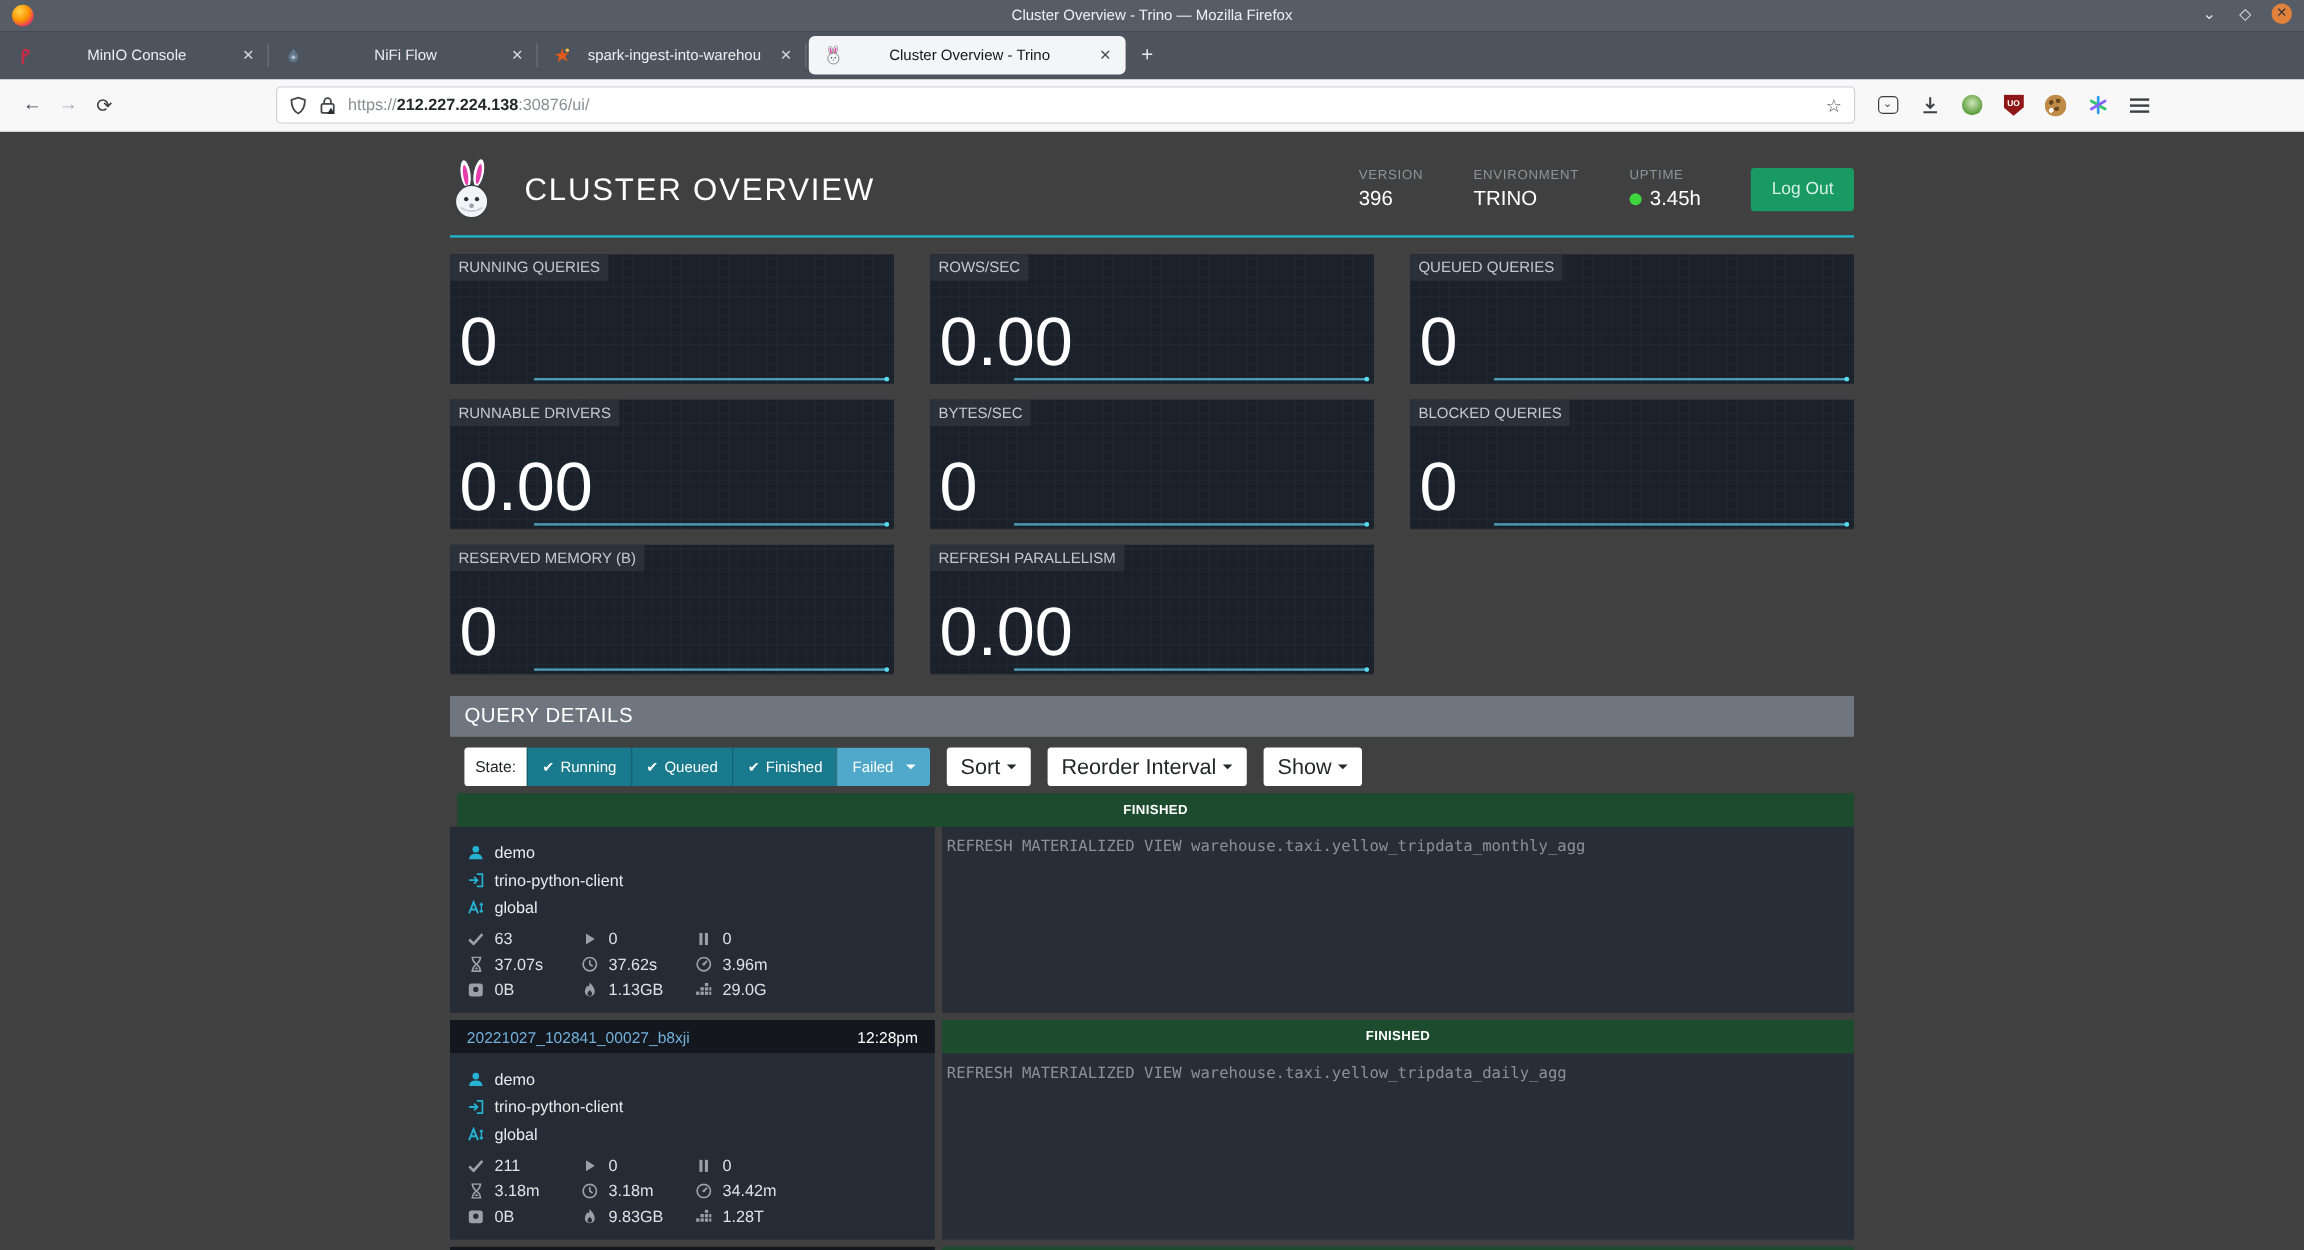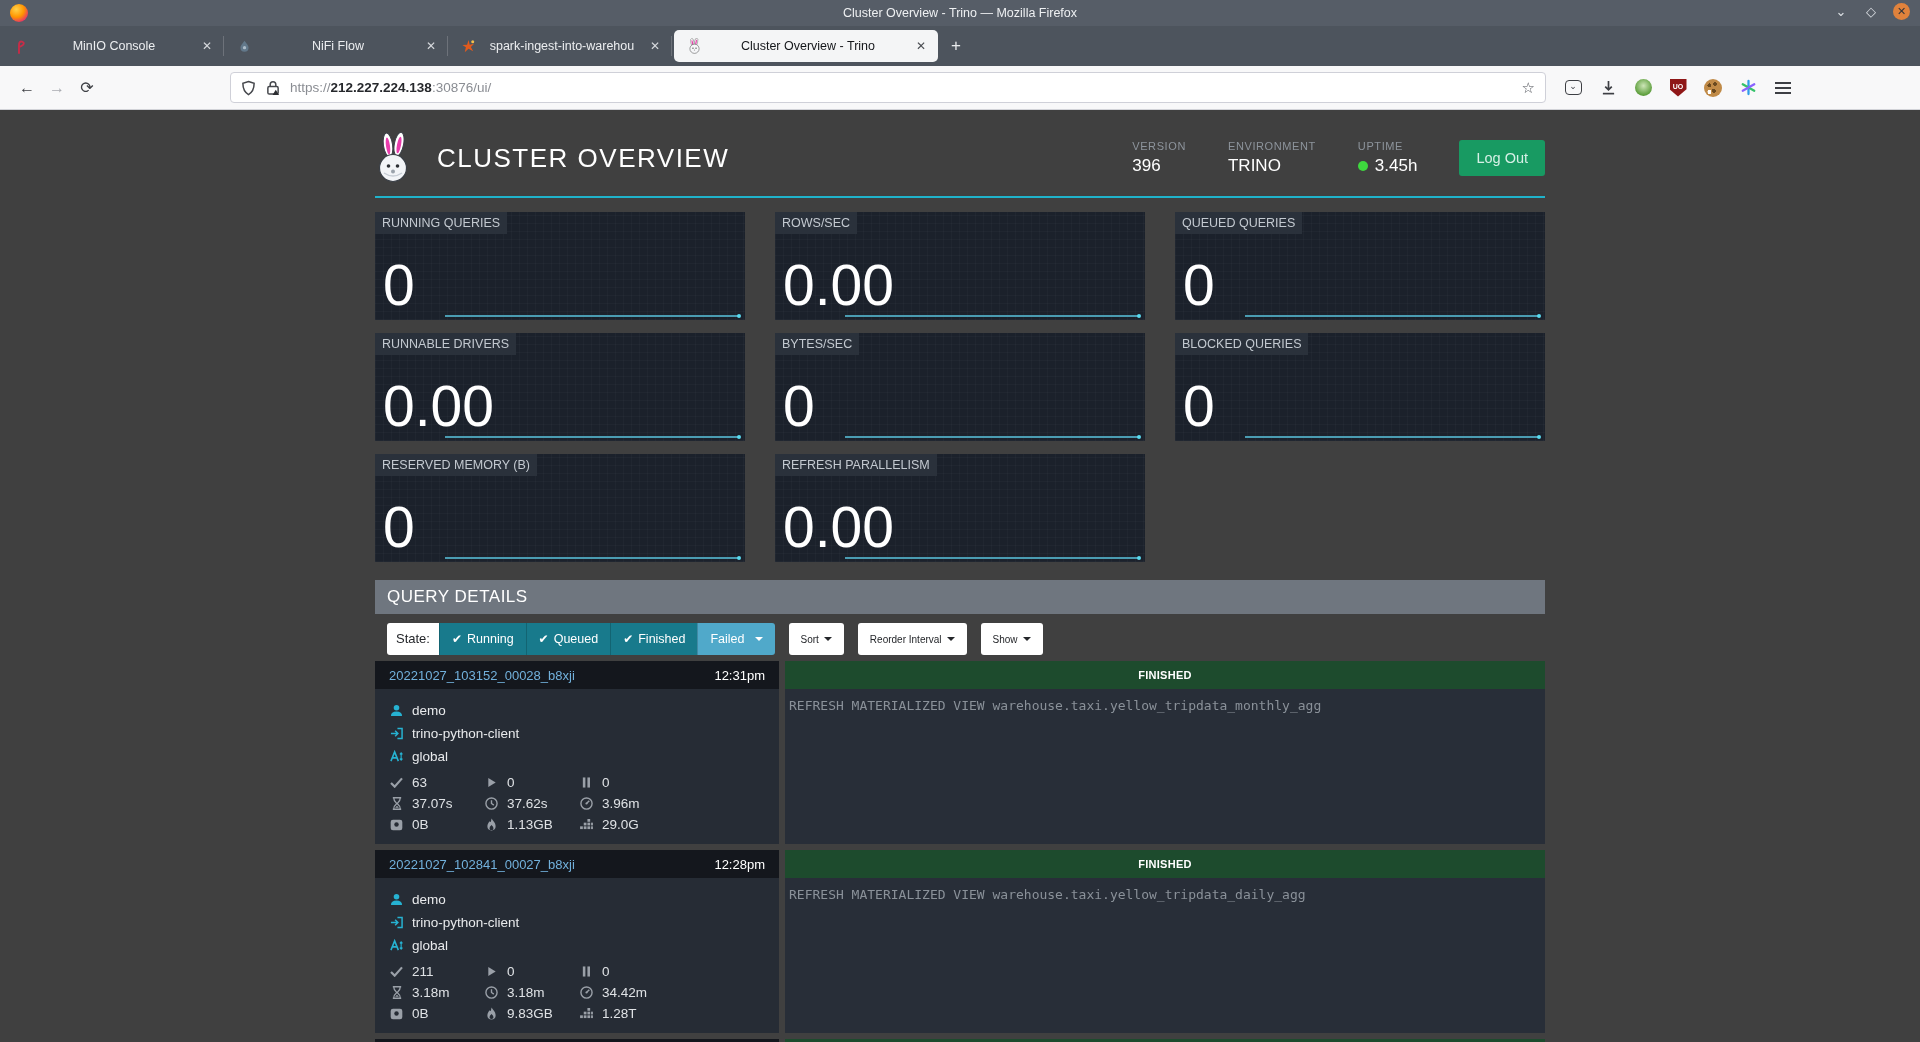--- a/index.html
+++ b/index.html
@@ -99,21 +99,21 @@
   .search-input::placeholder { color:#8f959c; }
   .state-group { display:flex; margin-left:12px; }
   .state-label { background:#fff; color:#24262a; font-size:13px; line-height:32px; padding:0 9px;
                  border-radius:3px 0 0 3px; }
   .state-btn { background:#187a8c; color:#fff; border:none; font-size:12.5px; padding:0 12px;
                display:flex; align-items:center; gap:5px; border-left:1px solid rgba(0,0,0,.18); }
   .state-btn .chk { font-size:12px; }
   .state-btn.failed { background:#50a9ca; border-radius:0 3px 3px 0; }
   .caret { display:inline-block; width:0; height:0; border-left:4px solid transparent;
            border-right:4px solid transparent; border-top:4px solid currentColor; margin-left:5px; }
-  .white-btn { background:#fff; border:none; border-radius:3px; color:#24262a; font-size:10px;
+  .white-btn { background:#fff; border:none; border-radius:3px; color:#24262a; font-size:18px;
                padding:0 12px; margin-left:14px; display:flex; align-items:center; }
 
   .query-row { margin-top:6px; }
   .q-head { display:flex; height:28px; }
   .q-head-left { width:404px; background:#14171d; display:flex; align-items:center; padding:0 14px; }
   .q-id { color:#72b1dc; font-size:13px; text-decoration:none; }
   .q-time { margin-left:auto; color:#fff; font-size:13px; }
   .q-state-bar { flex:1; margin-left:6px; background:#1d4b2d; color:#fff; font-size:11px;
                  font-weight:bold; text-align:center; line-height:28px; letter-spacing:.3px; }
   .q-body { display:flex; }
@@ -356,24 +356,20 @@
           <span class="caret"></span>
       </button>
       <button class="white-btn">
         <span>Show</span>
           <span class="caret"></span>
       </button>
     </div>
 
     <div class="query-row">
       <div class="q-head">
-        <div class="q-head-left">
-          <a class="q-id" href="#">20221027_103152_00028_b8xji</a>
-          <span class="q-time">12:31pm</span>
-        </div>
         <div class="q-state-bar">FINISHED</div>
       </div>
       <div class="q-body">
         <div class="q-body-left">
           <div class="q-meta-row">
               <span class="ci">
             <svg width="13" height="13" viewBox="0 0 14 14">
                   <circle cx="7" cy="4" r="3" fill="#26b2d2"></circle>
                   <path d="M1 13 Q1 8 7 8 Q13 8 13 13 Z" fill="#26b2d2"></path>
                 </svg>

